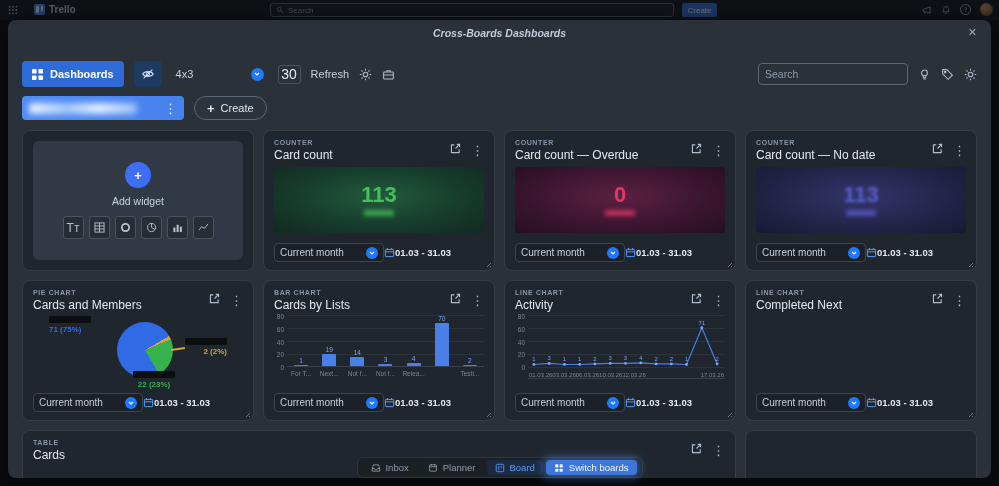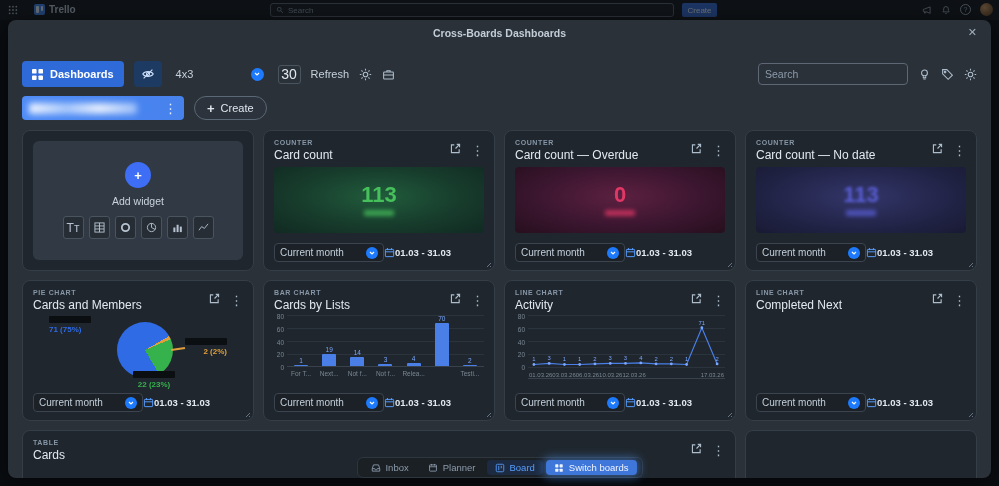--- a/index.html
+++ b/index.html
@@ -21,21 +21,21 @@
   .tb-right { position:absolute; right:6px; top:3px; display:flex; align-items:center; gap:9px; color:#9fadbc; }
   .tb-right svg { width:10px; height:10px; }
   .q-circle { width:11px; height:11px; border:1px solid #9fadbc; border-radius:50%; font-size:7px; display:flex; align-items:center; justify-content:center; color:#9fadbc; }
   .avatar { width:13px; height:13px; border-radius:50%; background:radial-gradient(circle at 35% 35%, #c99a66, #7a5a3a 70%, #4c3622); }
 
   .backdrop { position:absolute; inset:0; background:rgba(2,5,9,0.55); z-index:2; }
 
   
   .modal { position:absolute; left:8px; right:8px; top:20px; height:458px; background:#2a3139; border-radius:8px; z-index:10; overflow:hidden; box-shadow:0 6px 24px rgba(0,0,0,.55); }
   .m-header { position:relative; height:22px; }
-  .m-title { position:absolute; left:0; right:0; top:7px; text-align:center; font-size:10.5px; font-weight:bold; color:#c2cdd8; }
+  .m-title { position:absolute; left:0; right:0; top:7px; text-align:center; font-size:10.5px; font-weight:bold; color:#c2cdd8;font-style:italic; }
   .m-close { position:absolute; right:14px; top:6px; font-size:11px; color:#9fadbc; cursor:default; }
 
   .m-toolbar { display:flex; align-items:center; gap:10px; margin:18px 14px 0; height:28px; }
   .btn-blue { display:flex; align-items:center; gap:7px; height:26px; padding:0 10px; background:#2e6bd8; border:none; border-radius:4px; color:#fff; font-size:11px; font-weight:bold; font-family:inherit; }
   .icon-tile { width:28px; height:26px; background:#1d3a63; border:none; border-radius:4px; display:flex; align-items:center; justify-content:center; color:#cfe1fb; }
   .icon-tile svg { width:14px; height:14px; }
   .size-select { width:96px; height:24px; display:flex; align-items:center; justify-content:space-between; padding:0 4px; color:#c7d1db; font-size:11px; }
   .chev-circle { width:13px; height:13px; border-radius:50%; background:#1d7afc; display:flex; align-items:center; justify-content:center; }
   .chev-circle svg { width:8px; height:8px; }
   .chev-circle.sm { width:12px; height:12px; }

